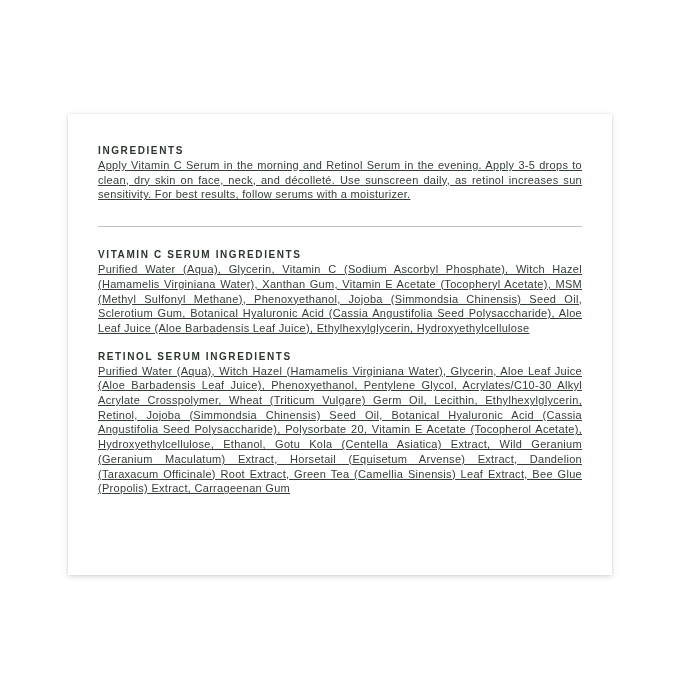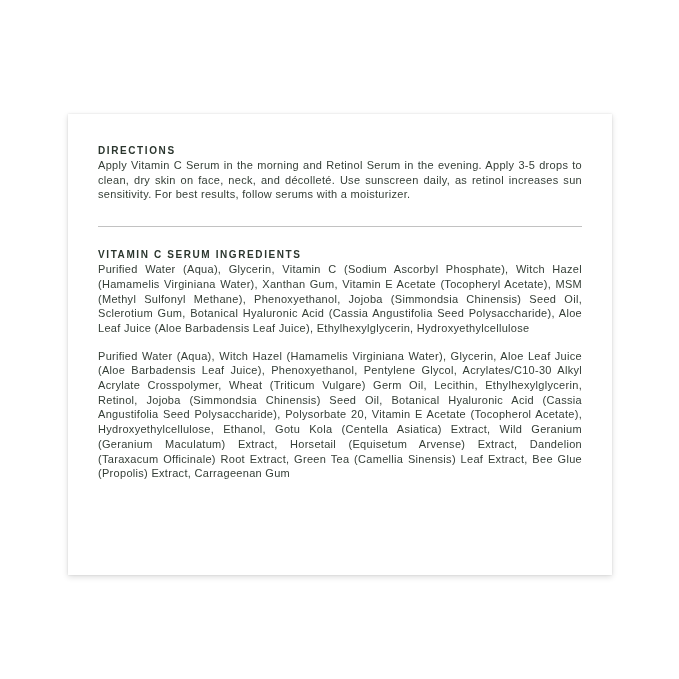--- a/index.html
+++ b/index.html
@@ -42,20 +42,21 @@
   }
   .body-text {
     margin: 0;
     font-family: "Liberation Sans", sans-serif;
     font-size: 11px;
     line-height: 14.7px;
     letter-spacing: 0.3px;
     color: #343e36;
     text-align: justify;
     hyphens: auto;
+    text-decoration: underline;
     -webkit-hyphens: auto;
   }
   .body-text + .body-text {
     margin-top: 13px;
   }
   .divider {
     border: none;
     border-top: 1px solid #c2c2c2;
     margin: 24px 0 20px 0;
     height: 0;
@@ -64,29 +65,30 @@
     margin-top: 13px;
   }
 </style>
 </head>
 <body>
 
 <div class="stage">
   <div class="card">
 
     <section>
-      <h3 class="section-heading">DIRECTIONS</h3>
+      <h3 class="section-heading">INGREDIENTS</h3>
       <p class="body-text">Apply Vitamin C Serum in the morning and Retinol Serum in the evening. Apply 3-5 drops to clean, dry skin on face, neck, and décolleté. Use sunscreen daily, as retinol increases sun sensitivity. For best results, follow serums with a moisturizer.</p>
     </section>
 
     <hr class="divider">
 
     <section>
       <h3 class="section-heading">VITAMIN C SERUM INGREDIENTS</h3>
       <p class="body-text">Purified Water (Aqua), Glycerin, Vitamin C (Sodium Ascorbyl Phosphate), Witch Hazel (Hamamelis Virginiana Water), Xanthan Gum, Vitamin E Acetate (Tocopheryl Acetate), MSM (Methyl Sulfonyl Methane), Phenoxyethanol, Jojoba (Simmondsia Chinensis) Seed Oil, Sclerotium Gum, Botanical Hyaluronic Acid (Cassia Angustifolia Seed Polysaccharide), Aloe Leaf Juice (Aloe Barbadensis Leaf Juice), Ethylhexylglycerin, Hydroxyethylcellulose</p>
     </section>
 
     <section class="section-gap">
+      <h3 class="section-heading">RETINOL SERUM INGREDIENTS</h3>
       <p class="body-text">Purified Water (Aqua), Witch Hazel (Hamamelis Virginiana Water), Glycerin, Aloe Leaf Juice (Aloe Barbadensis Leaf Juice), Phenoxyethanol, Pentylene Glycol, Acrylates/C10-30 Alkyl Acrylate Crosspolymer, Wheat (Triticum Vulgare) Germ Oil, Lecithin, Ethylhexylglycerin, Retinol, Jojoba (Simmondsia Chinensis) Seed Oil, Botanical Hyaluronic Acid (Cassia Angustifolia Seed Polysaccharide), Polysorbate 20, Vitamin E Acetate (Tocopherol Acetate), Hydroxyethylcellulose, Ethanol, Gotu Kola (Centella Asiatica) Extract, Wild Geranium (Geranium Maculatum) Extract, Horsetail (Equisetum Arvense) Extract, Dandelion (Taraxacum Officinale) Root Extract, Green Tea (Camellia Sinensis) Leaf Extract, Bee Glue (Propolis) Extract, Carrageenan Gum</p>
     </section>
 
   </div>
 </div>
 
 </body></html>

